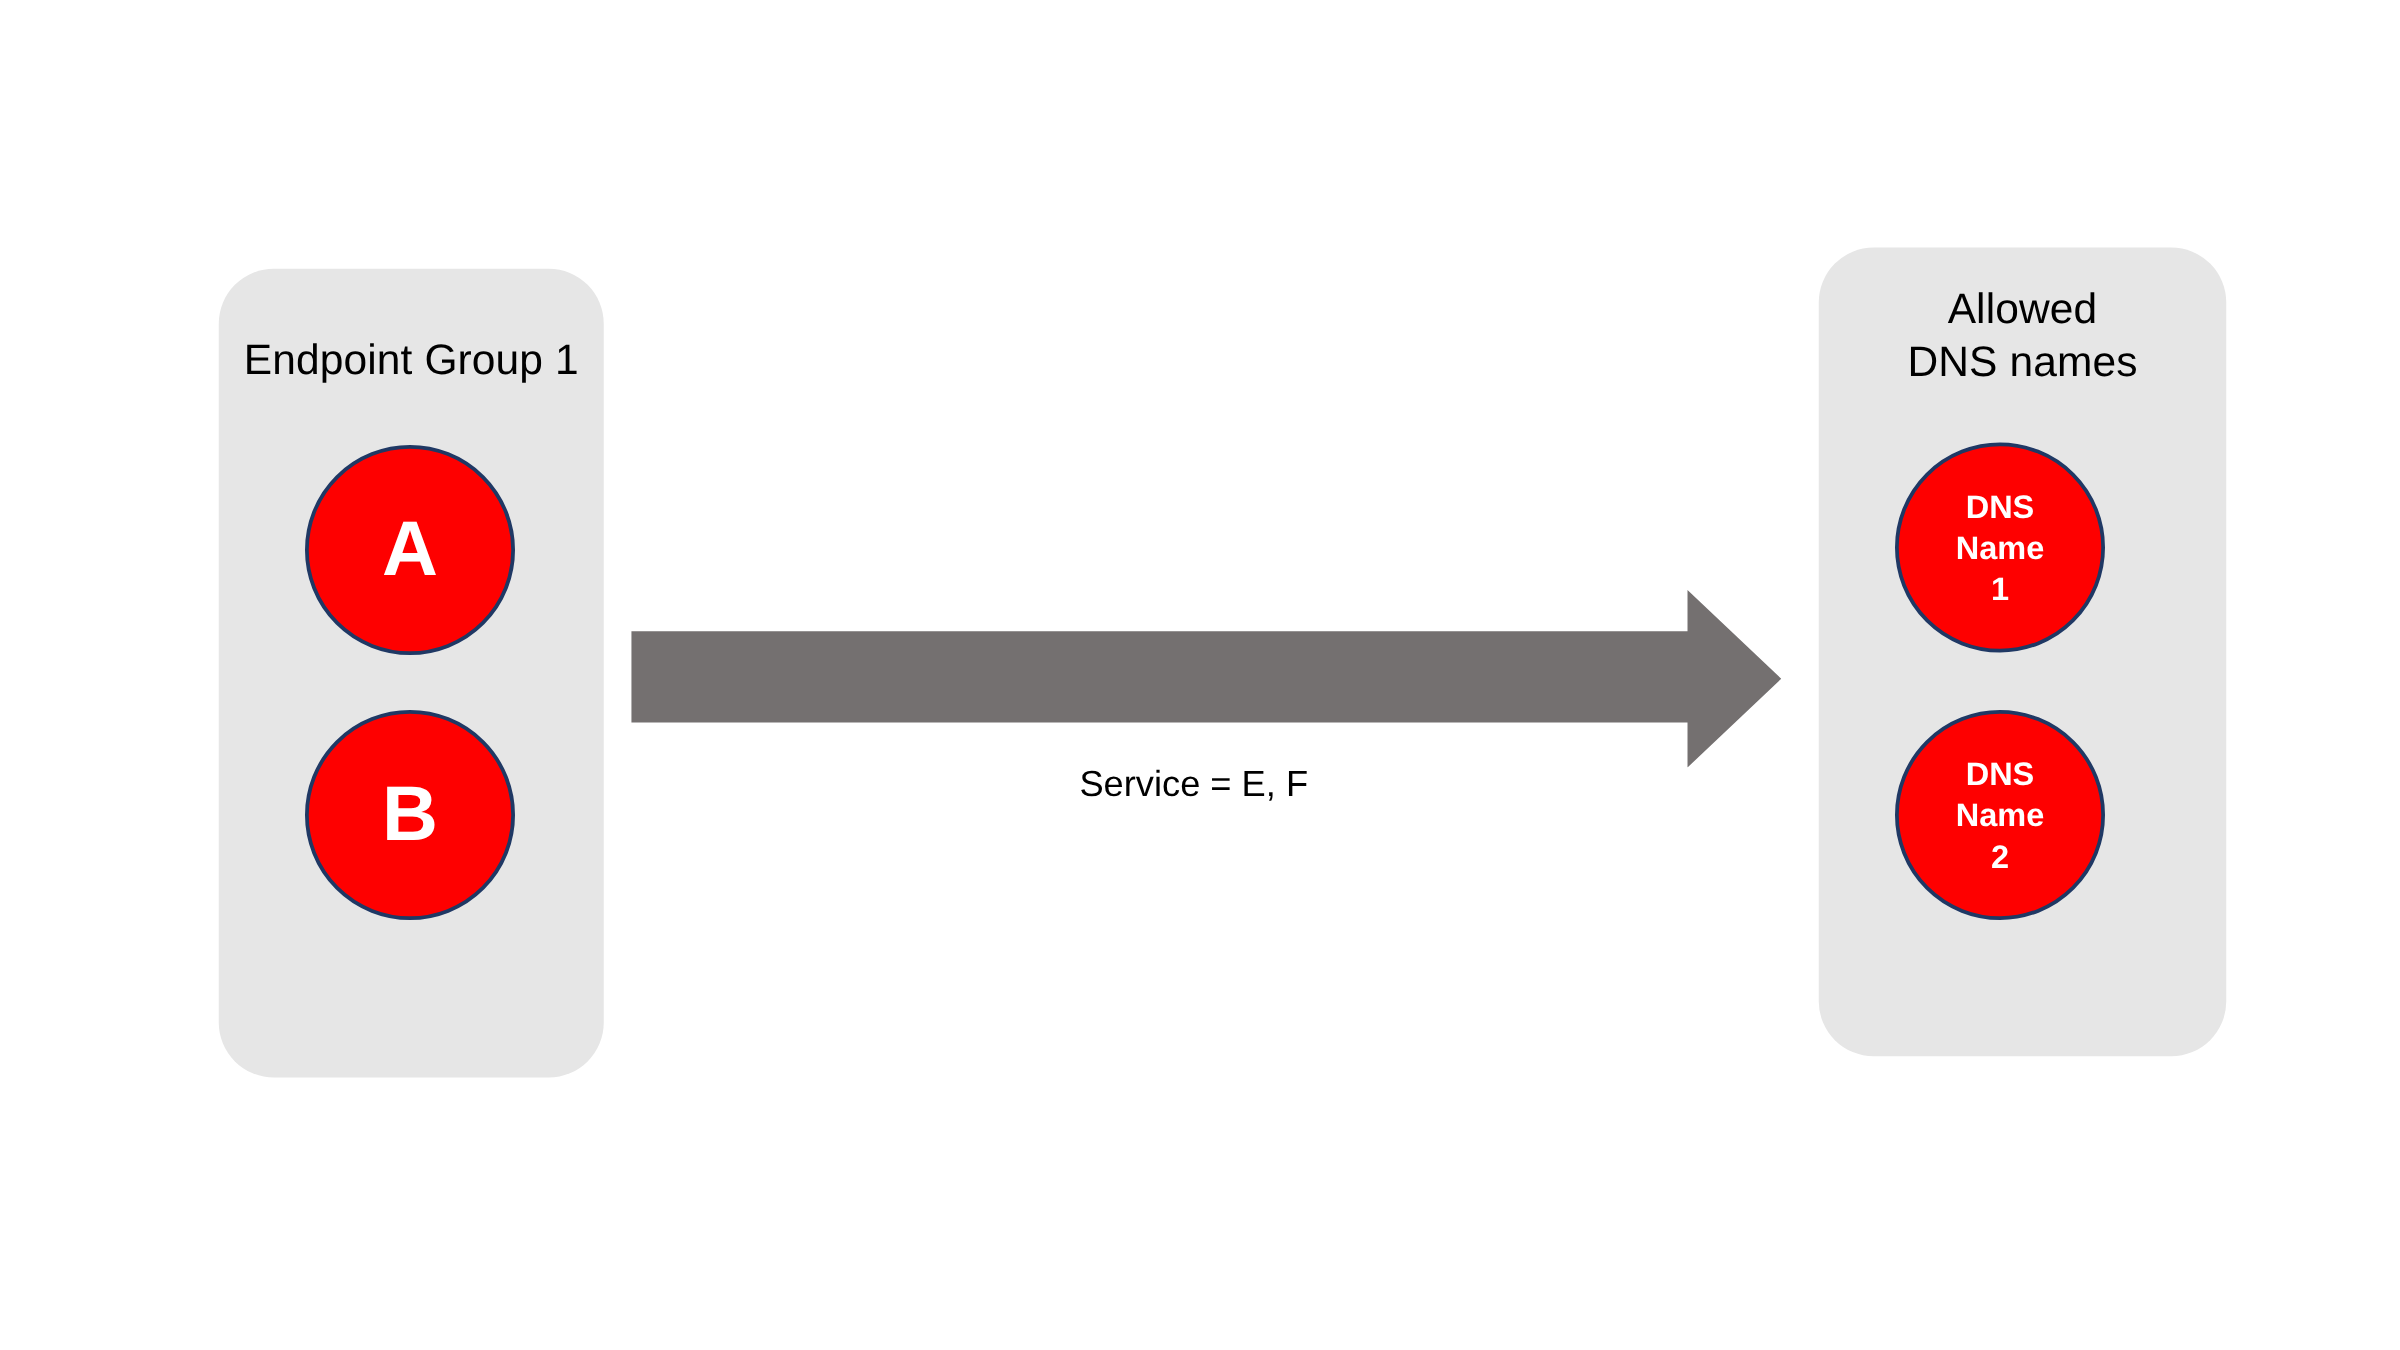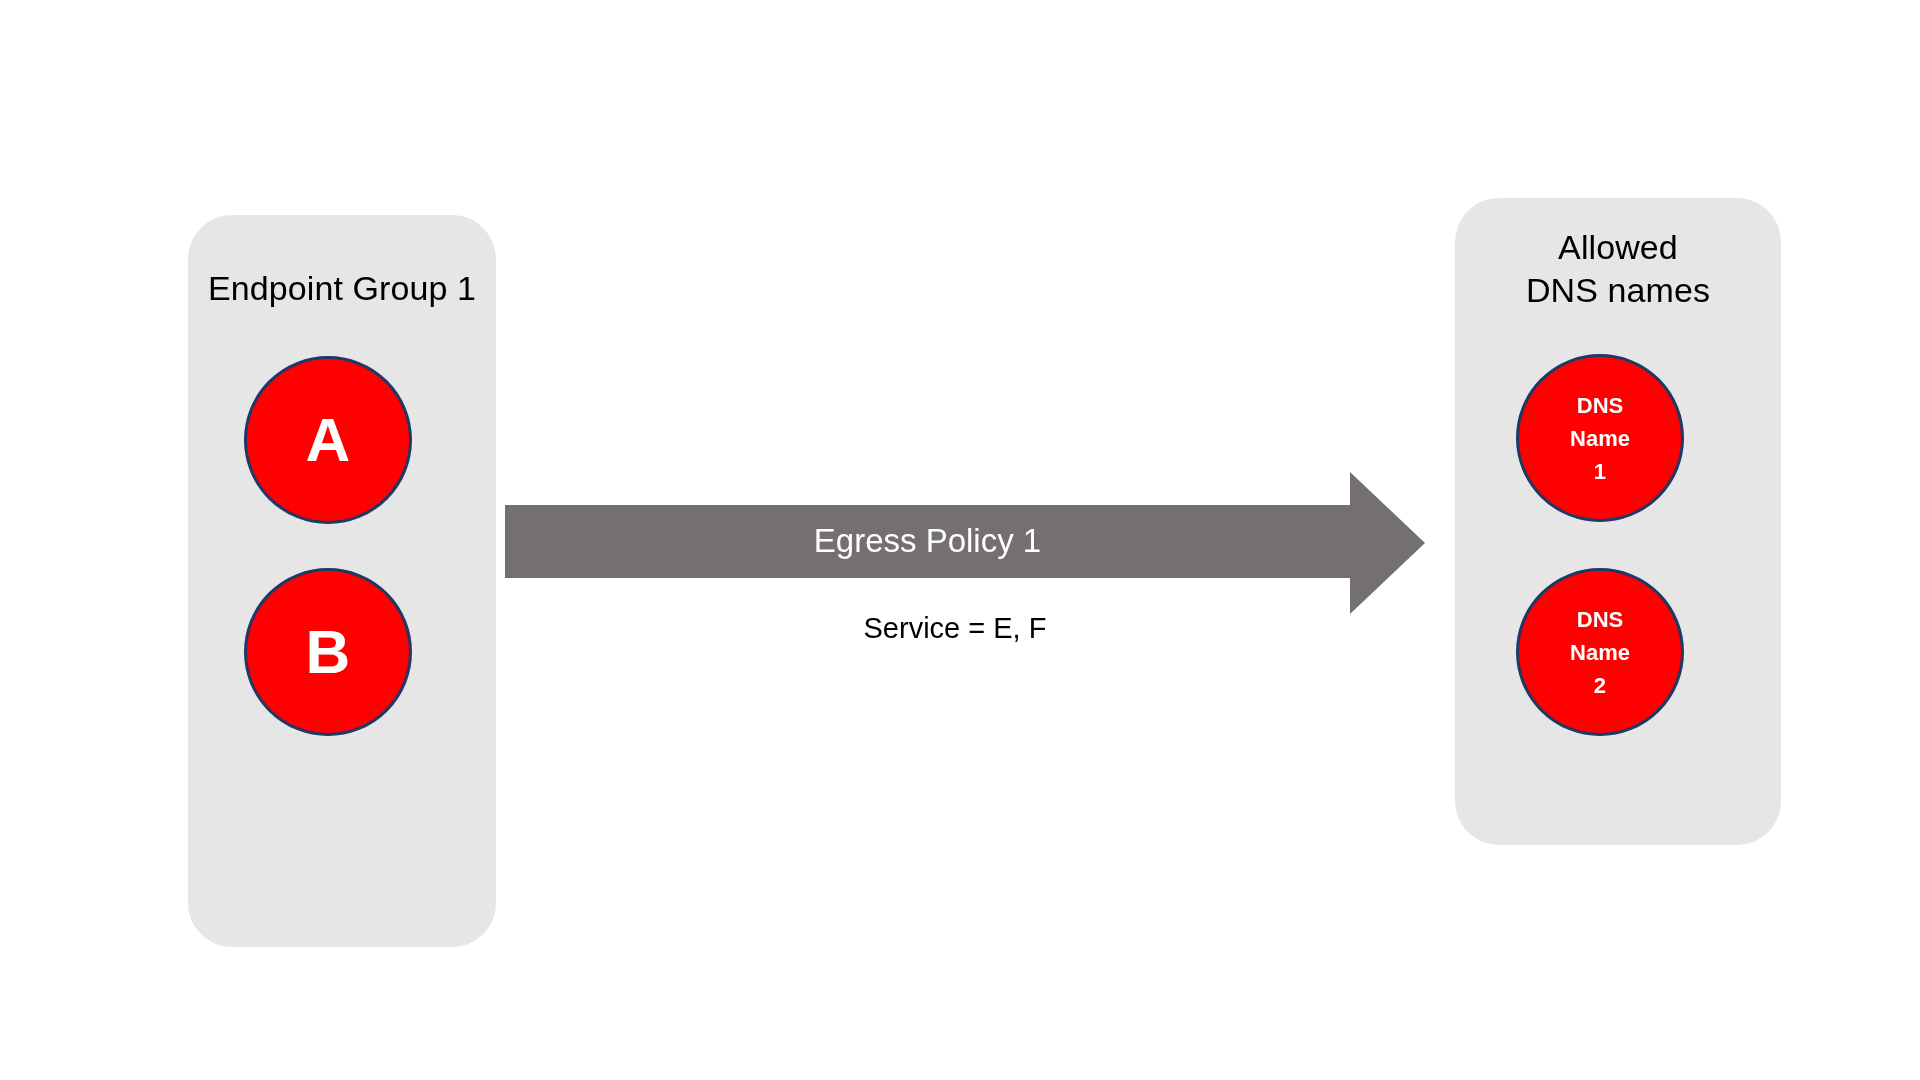--- a/index.html
+++ b/index.html
@@ -21,24 +21,24 @@
   }
 
   
   .group-panel {
     position: absolute;
     background: #E6E6E6;
     border-radius: 44px;
     box-sizing: border-box;
   }
   #endpoint-group-panel {
-    left: 188px;
+    left: 175px;
     top: 215px;
     width: 308px;
-    height: 732px;
+    height: 647px;
     padding-left: 20px;
   }
   #allowed-dns-panel {
     left: 1455px;
     top: 198px;
     width: 326px;
     height: 647px;
   }
   .panel-title {
     position: absolute;
@@ -67,21 +67,21 @@
     justify-content: center;
     text-align: center;
     color: #ffffff;
   }
   .node-letter {
     font-size: 62px;
     font-weight: 700;
     line-height: 1;
   }
   .node-multiline {
-    font-size: 22px;
+    font-size: 26px;
     font-weight: 700;
     line-height: 33px;
     white-space: pre-line;
   }
   
   #node-a {
     left: 244px; top: 356px; width: 168px; height: 168px;
   }
   #node-b {
     left: 244px; top: 568px; width: 168px; height: 168px;
@@ -139,21 +139,20 @@
   </div>
 
   <div class="node-circle" id="node-b">
     <span class="node-letter">B</span>
   </div>
 
   <svg id="policy-arrow-svg" viewBox="0 0 920 142">
     <polygon points="0,33 845,33 845,0 920,71 845,142 845,106 0,106" fill="#747070"></polygon>
   </svg>
 
-  <div id="policy-arrow-label">Egress Policy 1</div>
 
   <div id="policy-service-label">Service = E, F</div>
 
   <div class="group-panel" id="allowed-dns-panel">
     <div class="panel-title" id="allowed-dns-title">Allowed
 DNS names</div>
   </div>
 
   <div class="node-circle" id="node-dns-1">
     <span class="node-multiline">DNS

